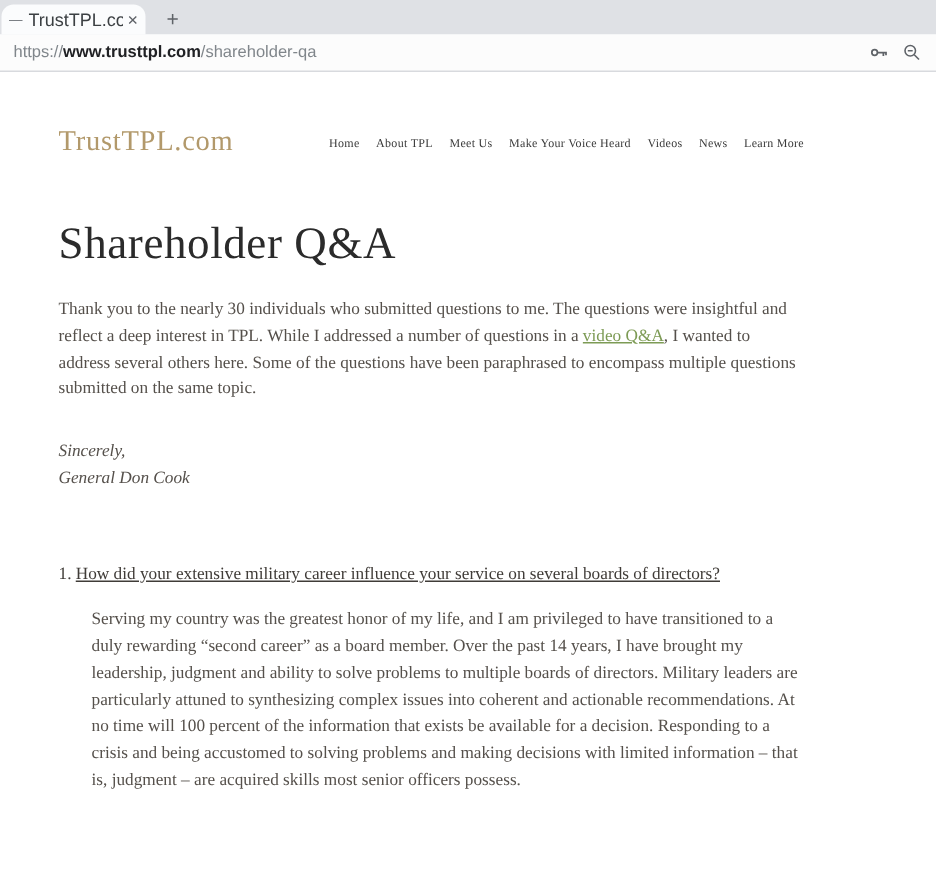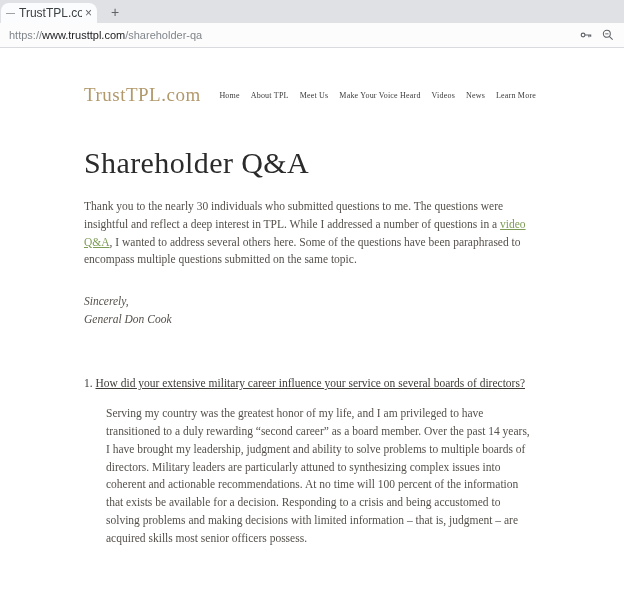--- a/index.html
+++ b/index.html
@@ -42,26 +42,26 @@
 
   .url-bar {
     height: 23px; background: #fcfcfc;
     border-bottom: 1px solid #d8dade;
     display: flex; align-items: center;
     padding: 12px 9px;
     font-family: "Liberation Sans", sans-serif;
     font-size: 11px;
   }
   .url-scheme, .url-path { color: #80868b; }
-  .url-domain { color: #202124; font-weight: normal; }
+  .url-domain { color: #202124; font-weight: bold; }
   .urlbar-icons { margin-left: auto; display: flex; align-items: center; gap: 8px; }
   .urlbar-icons svg { display: block; }
 
   
-  .page { padding: 36px 88px 0 84px; }
+  .page { padding: 36px 88px 0 39px; }
 
   .site-header { display: flex; justify-content: space-between; align-items: center; }
   .logo {
     font-size: 19px; color: #b2996b; letter-spacing: 0.5px; white-space: nowrap;
   }
   .nav { display: flex; gap: 11px; align-items: flex-start; }
   .nav-item {
     font-size: 8px; color: #3a3a3a; white-space: nowrap; letter-spacing: 0.2px;
   }
 

